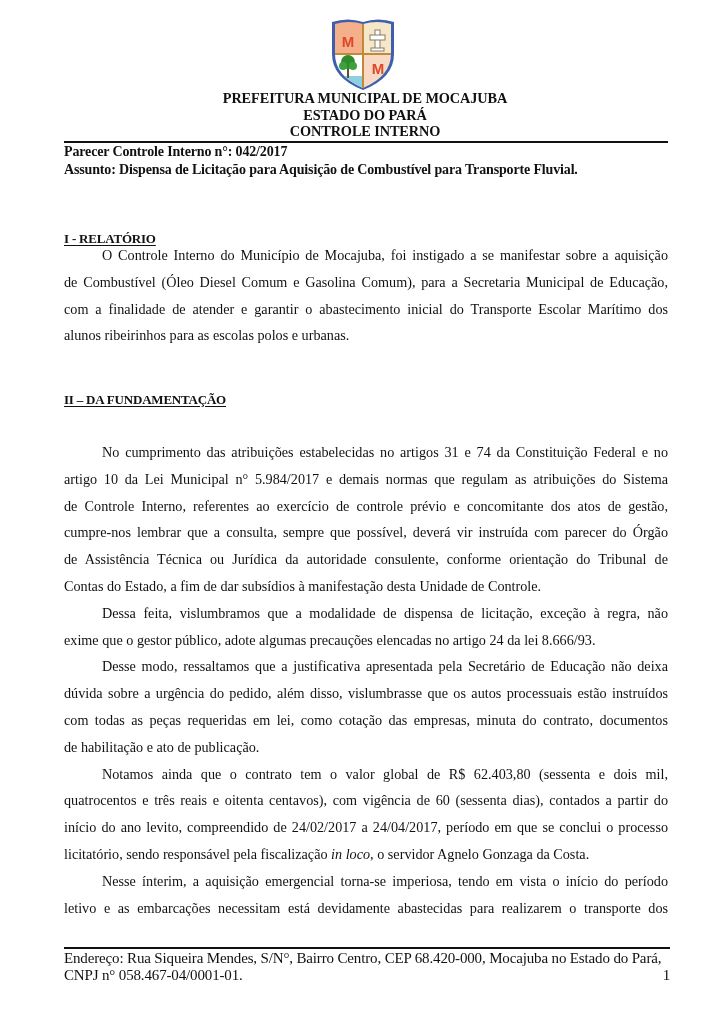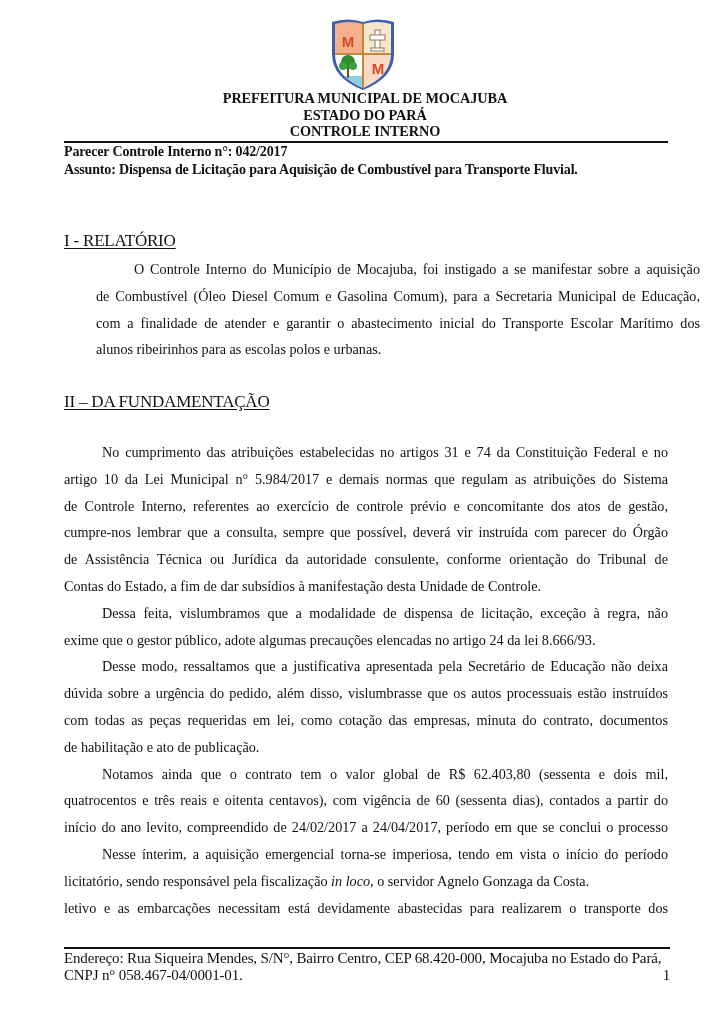--- a/index.html
+++ b/index.html
@@ -59,22 +59,22 @@
       font-size: 14px;
       line-height: 17.5px;
       letter-spacing: -0.15px;
     }
     .meta div { white-space: nowrap; }
 
     
     .section-title {
       position: absolute;
       left: 64px;
-      font-weight: normal;
-      font-size: 17px;
+      font-weight: bold;
+      font-size: 13px;
       text-decoration: underline;
       text-underline-offset: 2px;
       white-space: nowrap;
       letter-spacing: -0.2px;
     }
     .para {
       position: absolute;
       left: 64px;
       width: 604px;
       font-size: 14.2px;
@@ -169,21 +169,21 @@
   </div>
   <div class="header-rule"></div>
 
   <div class="meta">
     <div>Parecer Controle Interno n°: 042/2017</div>
     <div>Assunto: Dispensa de Licitação para Aquisição de Combustível para Transporte Fluvial.</div>
   </div>
 
   <div class="section-title" style="top:231px;">I - RELATÓRIO</div>
 
-  <div class="para" style="top:256px;margin-left:32px;">
+  <div class="para" style="top:242px;">
     <span class="line indent first">O Controle Interno do Município de Mocajuba, foi instigado a se manifestar sobre a aquisição</span>
     <span class="line">de Combustível (Óleo Diesel Comum e Gasolina Comum), para a Secretaria Municipal de Educação,</span>
     <span class="line">com a finalidade de atender e garantir o abastecimento inicial do Transporte Escolar Marítimo dos</span>
     <span class="line last">alunos ribeirinhos para as escolas polos e urbanas.</span>
   </div>
 
   <div class="section-title" style="top:392px;">II – DA FUNDAMENTAÇÃO</div>
 
   <div class="para" style="top:439px;">
     <span class="line indent first">No cumprimento das atribuições estabelecidas no artigos 31 e 74 da Constituição Federal e no</span>
@@ -194,22 +194,22 @@
     <span class="line last">Contas do Estado, a fim de dar subsídios à manifestação desta Unidade de Controle.</span>
     <span class="line indent first">Dessa feita, vislumbramos que a modalidade de dispensa de licitação, exceção à regra, não</span>
     <span class="line last">exime que o gestor público, adote algumas precauções elencadas no artigo 24 da lei 8.666/93.</span>
     <span class="line indent first">Desse modo, ressaltamos que a justificativa apresentada pela Secretário de Educação não deixa</span>
     <span class="line">dúvida sobre a urgência do pedido, além disso, vislumbrasse que os autos processuais estão instruídos</span>
     <span class="line">com todas as peças requeridas em lei, como cotação das empresas, minuta do contrato, documentos</span>
     <span class="line last">de habilitação e ato de publicação.</span>
     <span class="line indent first">Notamos ainda que o contrato tem o valor global de R$ 62.403,80 (sessenta e dois mil,</span>
     <span class="line">quatrocentos e três reais e oitenta centavos), com vigência de 60 (sessenta dias), contados a partir do</span>
     <span class="line">início do ano levito, compreendido de 24/02/2017 a 24/04/2017, período em que se conclui o processo</span>
+    <span class="line last"><span>licitatório, sendo responsável pela fiscalização </span><em>in loco</em><span>, o servidor Agnelo Gonzaga da Costa.</span></span>
     <span class="line indent first">Nesse ínterim, a aquisição emergencial torna-se imperiosa, tendo em vista o início do período</span>
-    <span class="line last"><span>licitatório, sendo responsável pela fiscalização </span><em>in loco</em><span>, o servidor Agnelo Gonzaga da Costa.</span></span>
     <span class="line">letivo e as embarcações necessitam está devidamente abastecidas para realizarem o transporte dos</span>
   </div>
 
   <div class="footer-rule"></div>
   <div class="footer">
     <div class="row">
       <span>Endereço: Rua Siqueira Mendes, S/N°, Bairro Centro, CEP 68.420-000, Mocajuba no Estado do Pará,</span>
     </div>
     <div class="row">
       <span>CNPJ n° 058.467-04/0001-01.</span>

